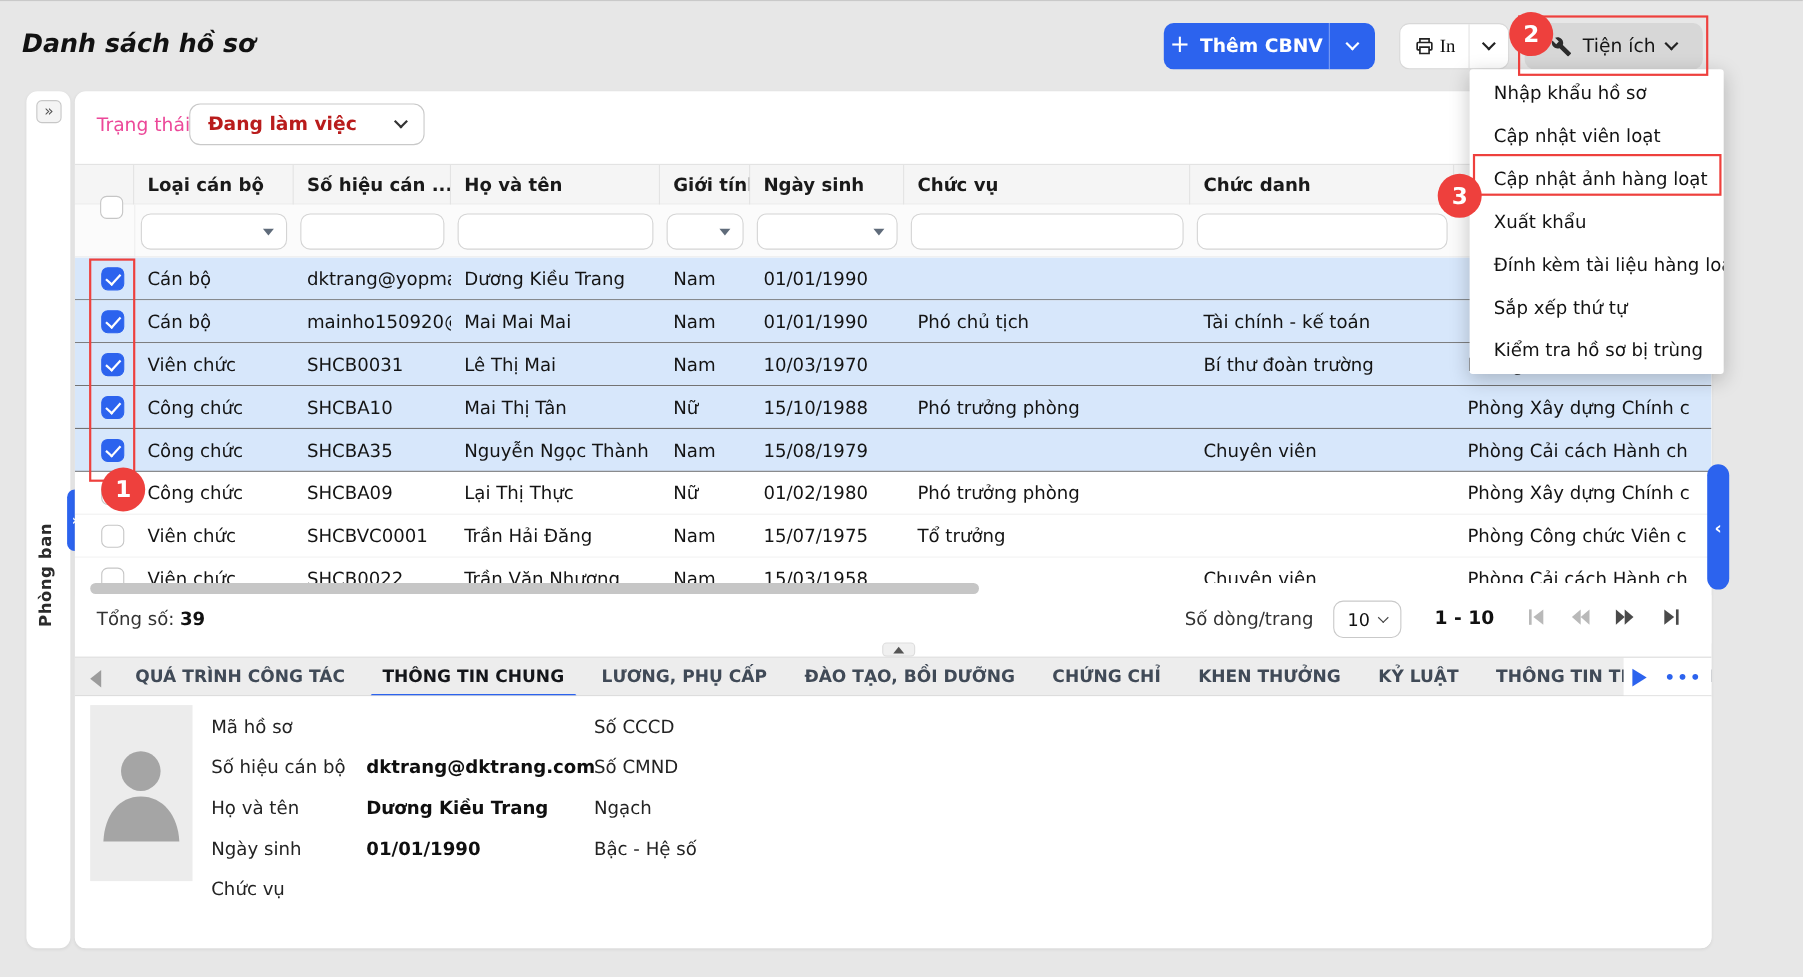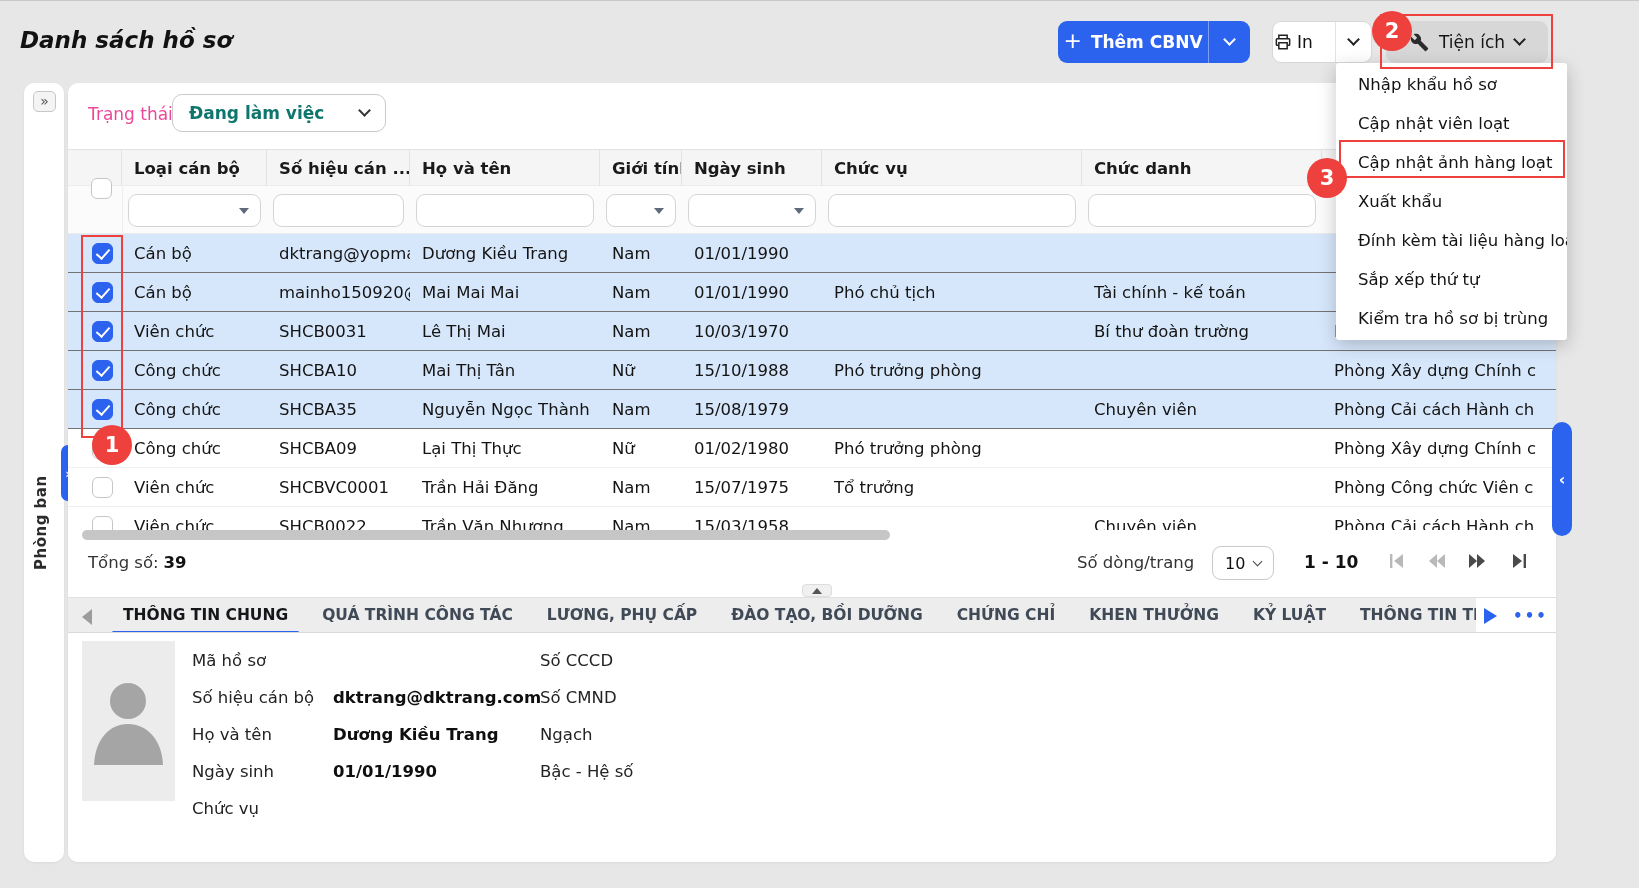--- a/index.html
+++ b/index.html
@@ -10,38 +10,38 @@
   
   .page-title { position:absolute; left:20px; top:26px; font-size:23px; font-weight:bold; color:#121212;font-style:italic; }
   .btn { position:absolute; top:20px; height:42px; border-radius:9px; display:flex; align-items:center; font-size:17px; cursor:pointer; }
   .btn-add { left:1058px; width:192px; background:#2c63ee; color:#fff; font-weight:bold; }
   .btn-add .main { flex:1; display:flex; align-items:center; justify-content:center; gap:9px; height:100%; }
   .btn-add .plus { font-size:22px; font-weight:normal; line-height:1; margin-top:-2px; }
   .btn-add .arrow { width:42px; height:100%; border-left:1px solid rgba(255,255,255,.38); display:flex; align-items:center; justify-content:center; }
   .chev { width:9px; height:9px; border-right:2.4px solid #222; border-bottom:2.4px solid #222; transform:rotate(45deg); margin-top:-5px; }
   .chev.white { border-color:#fff; }
   .btn-print { left:1272px; width:100px; background:#fff; border:1px solid #d8d8d8; color:#111; }
-  .btn-print .main { flex:1; display:flex; align-items:center; justify-content:flex-start; gap:4px; height:100%; }
+  .btn-print .main { flex:1; display:flex; align-items:center; justify-content:center; gap:4px; height:100%;font-family:Liberation Serif, serif; }
   .btn-print .arrow { width:36px; height:100%; border-left:1px solid #e3e3e3; display:flex; align-items:center; justify-content:center; }
   .btn-util { left:1386px; width:162px; background:#d7d7d7; color:#151515; justify-content:center; gap:10px; }
   .icon-svg { display:block; }
 
   
   .left-strip { position:absolute; left:24px; top:82px; width:40px; height:779px; background:#fff; border-radius:10px; box-shadow:0 1px 3px rgba(0,0,0,.06); }
   .expand-btn { position:absolute; left:9px; top:8px; width:23px; height:21px; border:1px solid #c7c7c7; border-radius:5px; background:#f4f4f4; color:#555; font-size:14px; line-height:18px; text-align:center; cursor:pointer; }
   .vlabel { position:absolute; left:8px; top:340px; width:26px; height:200px; writing-mode:vertical-rl; transform:rotate(180deg); font-size:15px; font-weight:bold; color:#2b2b2b; text-align:center; letter-spacing:.5px; }
   .pill { position:absolute; background:#2c63ee; color:#fff; display:flex; align-items:center; justify-content:center; font-size:13px; font-weight:bold; cursor:pointer; }
   .pill-left { left:61px; top:444px; width:14px; height:56px; border-radius:8px; }
   .pill-right { left:1552px; top:421px; width:20px; height:114px; border-radius:10px; font-size:16px; }
 
   
   .main-panel { position:absolute; left:68px; top:82px; width:1488px; height:779px; background:#fff; border-radius:10px; box-shadow:0 1px 3px rgba(0,0,0,.06); overflow:hidden; }
   .status-row { position:absolute; left:0; top:0; width:100%; height:66px; }
   .status-label { position:absolute; left:20px; top:21px; font-size:17px; color:#ec4899; }
-  .status-select { position:absolute; left:104px; top:11px; width:214px; height:38px; border:1px solid #c9c9c9; border-radius:10px; background:#fff; display:flex; align-items:center; padding:0 16px; font-size:17px; font-weight:600; color:#0f766e; cursor:pointer; }
+  .status-select { position:absolute; left:104px; top:11px; width:214px; height:38px; border:1px solid #c9c9c9; border-radius:10px; background:#fff; display:flex; align-items:center; padding:0 16px; font-size:17px; font-weight:600; color:#b91c1c; cursor:pointer; }
   .status-select .chev { position:absolute; right:16px; border-color:#333; }
 
   
   .col-check  { left:14px;  width:40px; }
   .col-type   { left:54px;  width:145px; }
   .col-code   { left:199px; width:143px; }
   .col-name   { left:342px; width:190px; }
   .col-gender { left:532px; width:82px; }
   .col-dob    { left:614px; width:140px; }
   .col-pos    { left:754px; width:260px; }
@@ -326,22 +326,22 @@
       </div>
     </div>
 
     <div class="splitter">
         <span class="tri"></span>
       </div>
 
     <div class="tabbar">
       <span class="tab-scroll-left"></span>
       <div class="tabs">
+        <div class="tab">QUÁ TRÌNH CÔNG TÁC</div>
         <div class="tab active">THÔNG TIN CHUNG</div>
-        <div class="tab">QUÁ TRÌNH CÔNG TÁC</div>
         <div class="tab">LƯƠNG, PHỤ CẤP</div>
         <div class="tab">ĐÀO TẠO, BỒI DƯỠNG</div>
         <div class="tab">CHỨNG CHỈ</div>
         <div class="tab">KHEN THƯỞNG</div>
         <div class="tab">KỶ LUẬT</div>
         <div class="tab">THÔNG TIN THÂN NHÂN</div>
       </div>
       <div class="tab-actions">
         <span class="play-icon"></span>
         <span class="more-icon">•••</span>

